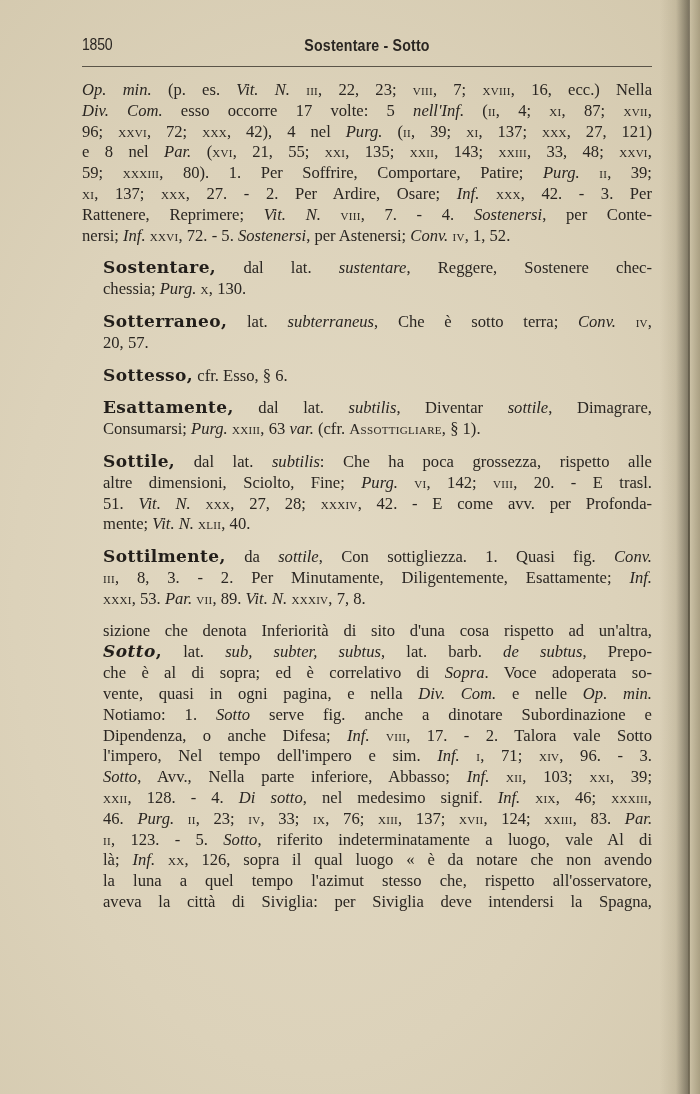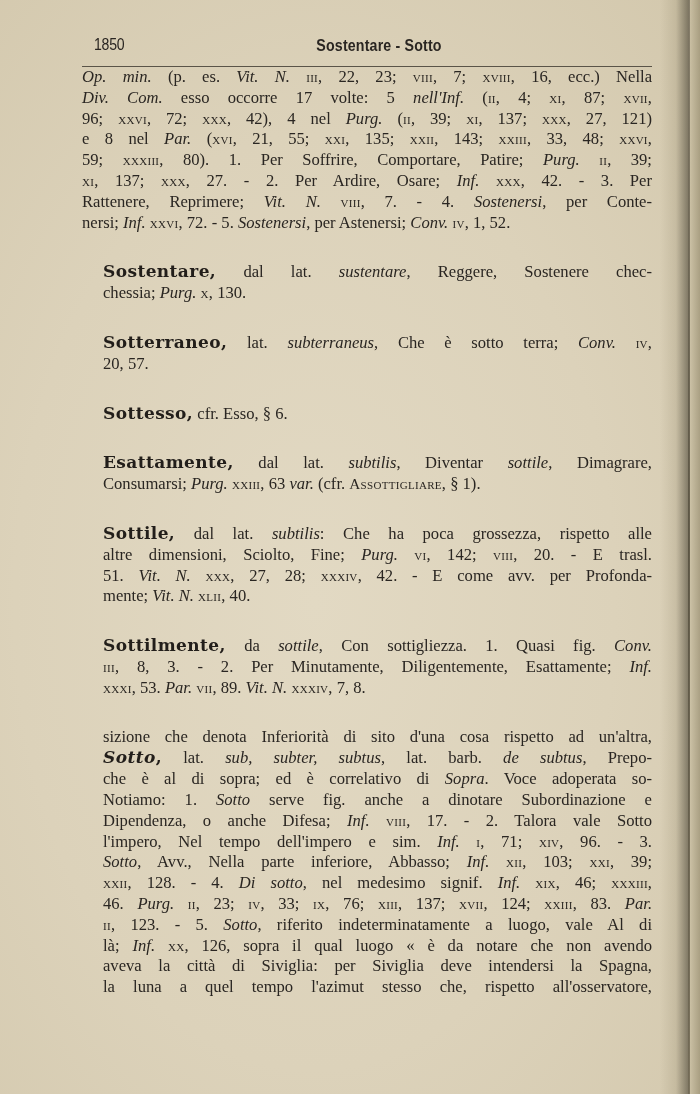--- a/index.html
+++ b/index.html
@@ -25,21 +25,21 @@
     }
     .spine-line {
       position: absolute;
       left: 688px; top: 0;
       width: 2px; height: 1094px;
       background: linear-gradient(180deg, #7a7260, #4e4838 50%, #6c6450);
       opacity: 0.8;
     }
     .running-head {
       position: absolute;
-      left: 94px; top: 36px;
+      left: 82px; top: 36px;
       width: 570px;
       height: 22px;
     }
     .page-number {
       position: absolute;
       left: 0; top: 0;
       font-family: "Liberation Sans Narrow", "Liberation Sans", sans-serif;
       font-size: 16px;
       letter-spacing: -0.3px;
       transform: scaleX(0.88);
@@ -56,36 +56,36 @@
       letter-spacing: 0.2px;
     }
     .head-rule {
       position: absolute;
       left: 82px; top: 66px;
       width: 570px; height: 0;
       border-top: 1px solid #5a5448;
     }
     .text-block {
       position: absolute;
-      left: 82px; top: 67px;
+      left: 82px; top: 80px;
       width: 570px;
       font-size: 16.6px;
       line-height: 20.8px;
       text-align: justify;
       hyphens: manual;
     }
     .para {
       margin: 0;
       text-indent: 0;
     }
     .entry {
       margin-top: 10px;
       text-indent: 21px;
     }
-    .entry.gap-lg { margin-top: 28px; }
+    .entry.gap-lg { margin-top: 11px; }
     .headword {
       font-family: "DejaVu Serif", serif;
       font-weight: bold;
       font-size: 17px;
       letter-spacing: 0.4px;
       color: #221e1a;
     }
     i { font-style: italic; }
     .sc {
       font-variant: small-caps;
@@ -149,25 +149,26 @@
   <p class="para entry gap-lg">
     <span class="line"><span class="headword">Sottilmente,</span> <span>da <i>sottile</i>, Con sottigliezza. 1. Quasi fig. <i>Conv.</i></span></span>
     <span class="line"><span class="sc">iii</span>, 8, 3. - 2. Per Minutamente, Diligentemente, Esattamente; <i>Inf.</i></span>
     <span class="line last"><span class="sc">xxxi</span>, 53. <i>Par.</i> <span class="sc">vii</span>, 89. <i>Vit. N.</i> <span class="sc">xxxiv</span>, 7, 8.</span>
   </p>
 
   <p class="para entry gap-lg">
     <span class="line">sizione che denota Inferiorità di sito d'una cosa rispetto ad un'altra,</span>
     <span class="line"><span class="headword"><i>Sotto</i>,</span> <span>lat. <i>sub, subter, subtus</i>, lat. barb. <i>de subtus</i>, Prepo-</span></span>
     <span class="line">che è al di sopra; ed è correlativo di <i>Sopra</i>. Voce adoperata so-</span>
+    <span class="line">vente, quasi in ogni pagina, e nella <i>Div. Com.</i> e nelle <i>Op. min.</i></span>
     <span class="line">Notiamo: 1. <i>Sotto</i> serve fig. anche a dinotare Subordinazione e</span>
     <span class="line">Dipendenza, o anche Difesa; <i>Inf.</i> <span class="sc">viii</span>, 17. - 2. Talora vale Sotto</span>
     <span class="line">l'impero, Nel tempo dell'impero e sim. <i>Inf.</i> <span class="sc">i</span>, 71; <span class="sc">xiv</span>, 96. - 3.</span>
     <span class="line"><i>Sotto</i>, Avv., Nella parte inferiore, Abbasso; <i>Inf.</i> <span class="sc">xii</span>, 103; <span class="sc">xxi</span>, 39;</span>
     <span class="line"><span class="sc">xxii</span>, 128. - 4. <i>Di sotto</i>, nel medesimo signif. <i>Inf.</i> <span class="sc">xix</span>, 46; <span class="sc">xxxiii</span>,</span>
     <span class="line">46. <i>Purg.</i> <span class="sc">ii</span>, 23; <span class="sc">iv</span>, 33; <span class="sc">ix</span>, 76; <span class="sc">xiii</span>, 137; <span class="sc">xvii</span>, 124; <span class="sc">xxiii</span>, 83. <i>Par.</i></span>
     <span class="line"><span class="sc">ii</span>, 123. - 5. <i>Sotto</i>, riferito indeterminatamente a luogo, vale Al di</span>
     <span class="line">là; <i>Inf.</i> <span class="sc">xx</span>, 126, sopra il qual luogo « è da notare che non avendo</span>
+    <span class="line">la luna a quel tempo l'azimut stesso che, rispetto all'osservatore,</span>
     <span class="line">aveva la città di Siviglia: per Siviglia deve intendersi la Spagna,</span>
-    <span class="line">la luna a quel tempo l'azimut stesso che, rispetto all'osservatore,</span>
   </p>
 
 </div>
 
 </body></html>

